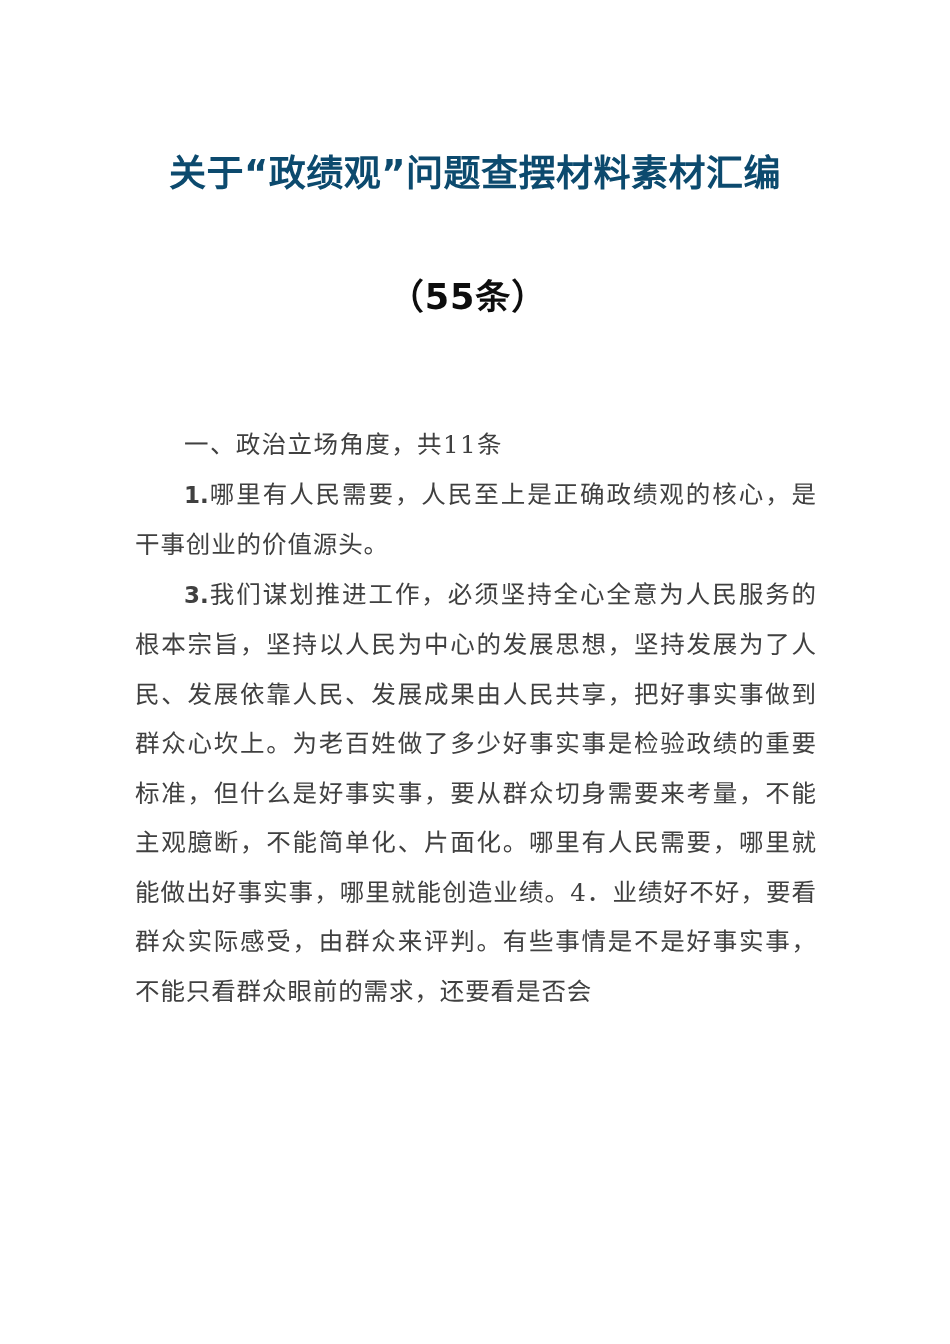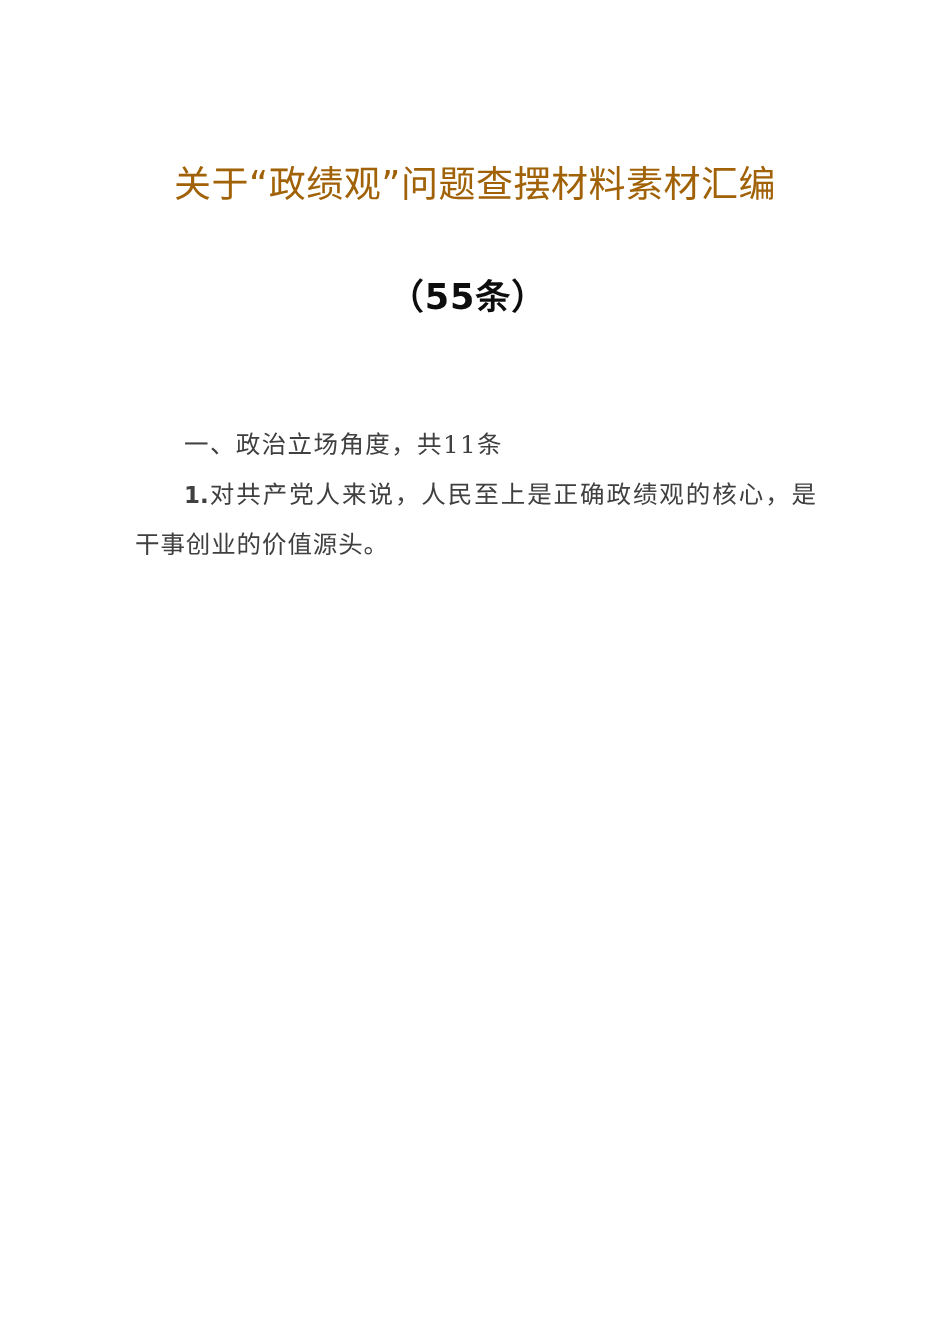--- a/index.html
+++ b/index.html
@@ -27,28 +27,28 @@
     left: 0;
     top: 0;
     width: 950px;
   }
 
   .doc-title {
     margin: 0;
     padding: 0;
     text-align: center;
     font-family: "DejaVu Sans", "Liberation Sans", sans-serif;
-    font-weight: 400;
+    font-weight: 700;
     font-size: 37px;
     line-height: 52px;
     letter-spacing: 0.5px;
-    color: #a16207;
+    color: #0c4a6e;
     position: absolute;
     left: 0;
-    top: 159px;
+    top: 148px;
     width: 950px;
   }
 
   .doc-subtitle {
     margin: 0;
     padding: 0;
     text-align: center;
     font-family: "DejaVu Sans", "Liberation Sans", sans-serif;
     font-weight: 700;
     font-size: 35px;
@@ -102,19 +102,20 @@
 
   <div class="title-block">
     <h1 class="doc-title">关于“政绩观”问题查摆材料素材汇编</h1>
     <h2 class="doc-subtitle">（55条）</h2>
   </div>
 
   <div class="body-col">
 
     <p class="para section-head">一、政治立场角度，共11条</p>
 
-    <p class="para"><span class="num">1.</span><span>对共产党人来说，人民至上是正确政绩观的核心，是干事创业的价值源头。</span></p>
+    <p class="para"><span class="num">1.</span><span>哪里有人民需要，人民至上是正确政绩观的核心，是干事创业的价值源头。</span></p>
 
 
+    <p class="para"><span class="num">3.</span><span>我们谋划推进工作，必须坚持全心全意为人民服务的根本宗旨，坚持以人民为中心的发展思想，坚持发展为了人民、发展依靠人民、发展成果由人民共享，把好事实事做到群众心坎上。为老百姓做了多少好事实事是检验政绩的重要标准，但什么是好事实事，要从群众切身需要来考量，不能主观臆断，不能简单化、片面化。哪里有人民需要，哪里就能做出好事实事，哪里就能创造业绩。4．业绩好不好，要看群众实际感受，由群众来评判。有些事情是不是好事实事，不能只看群众眼前的需求，还要看是否会</span></p>
 
   </div>
 
 </div>
 
 </body></html>

